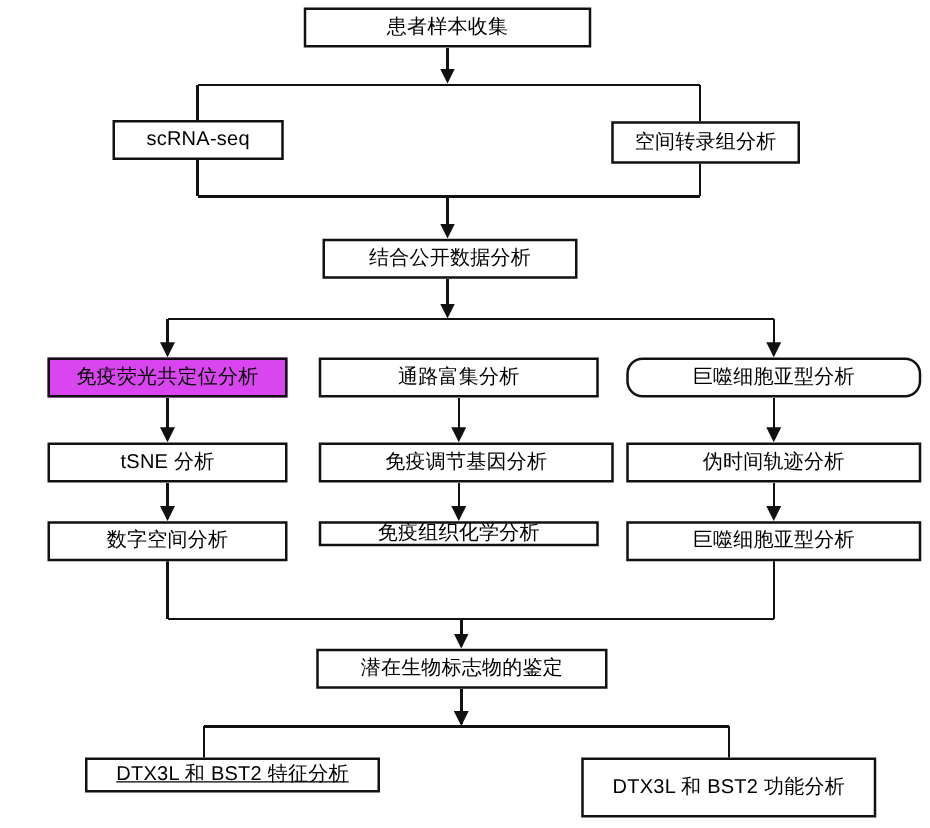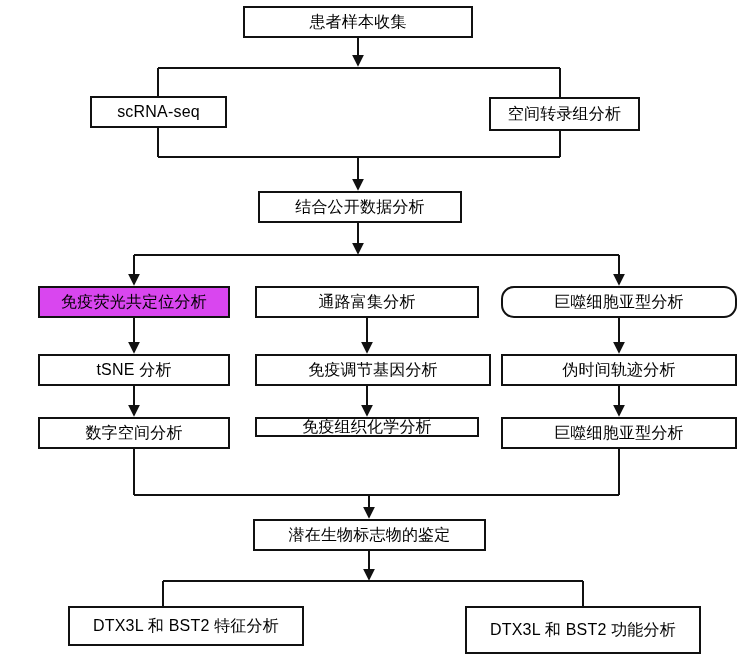--- a/index.html
+++ b/index.html
@@ -133,20 +133,20 @@
   </div>
   <div class="node" style="left: 255px; top: 417px; width: 224px; height: 20px; background: rgb(255, 255, 255); border-color: rgb(17, 17, 17); color: rgb(0, 0, 0);">
     <span class="node-label">免疫组织化学分析</span>
   </div>
   <div class="node" style="left: 501px; top: 417px; width: 236px; height: 32px; background: rgb(255, 255, 255); border-color: rgb(17, 17, 17); color: rgb(0, 0, 0);">
     <span class="node-label">巨噬细胞亚型分析</span>
   </div>
   <div class="node" style="left: 253px; top: 519px; width: 233px; height: 32px; background: rgb(255, 255, 255); border-color: rgb(17, 17, 17); color: rgb(0, 0, 0);">
     <span class="node-label">潜在生物标志物的鉴定</span>
   </div>
-  <div class="node" style="left: 68px; top: 606px; width: 236px; height: 40px; background: rgb(255, 255, 255); border-color: rgb(17, 17, 17); color: rgb(0, 0, 0);">
+  <div class="node" style="left: 68px; top: 606px; width: 236px; height: 28px; background: rgb(255, 255, 255); border-color: rgb(17, 17, 17); color: rgb(0, 0, 0); text-decoration: underline;">
     <span class="node-label">DTX3L 和 BST2 特征分析</span>
   </div>
   <div class="node" style="left: 465px; top: 606px; width: 236px; height: 48px; background: rgb(255, 255, 255); border-color: rgb(17, 17, 17); color: rgb(0, 0, 0);">
     <span class="node-label">DTX3L 和 BST2 功能分析</span>
   </div>
 
 </div>
 
 </body></html>

